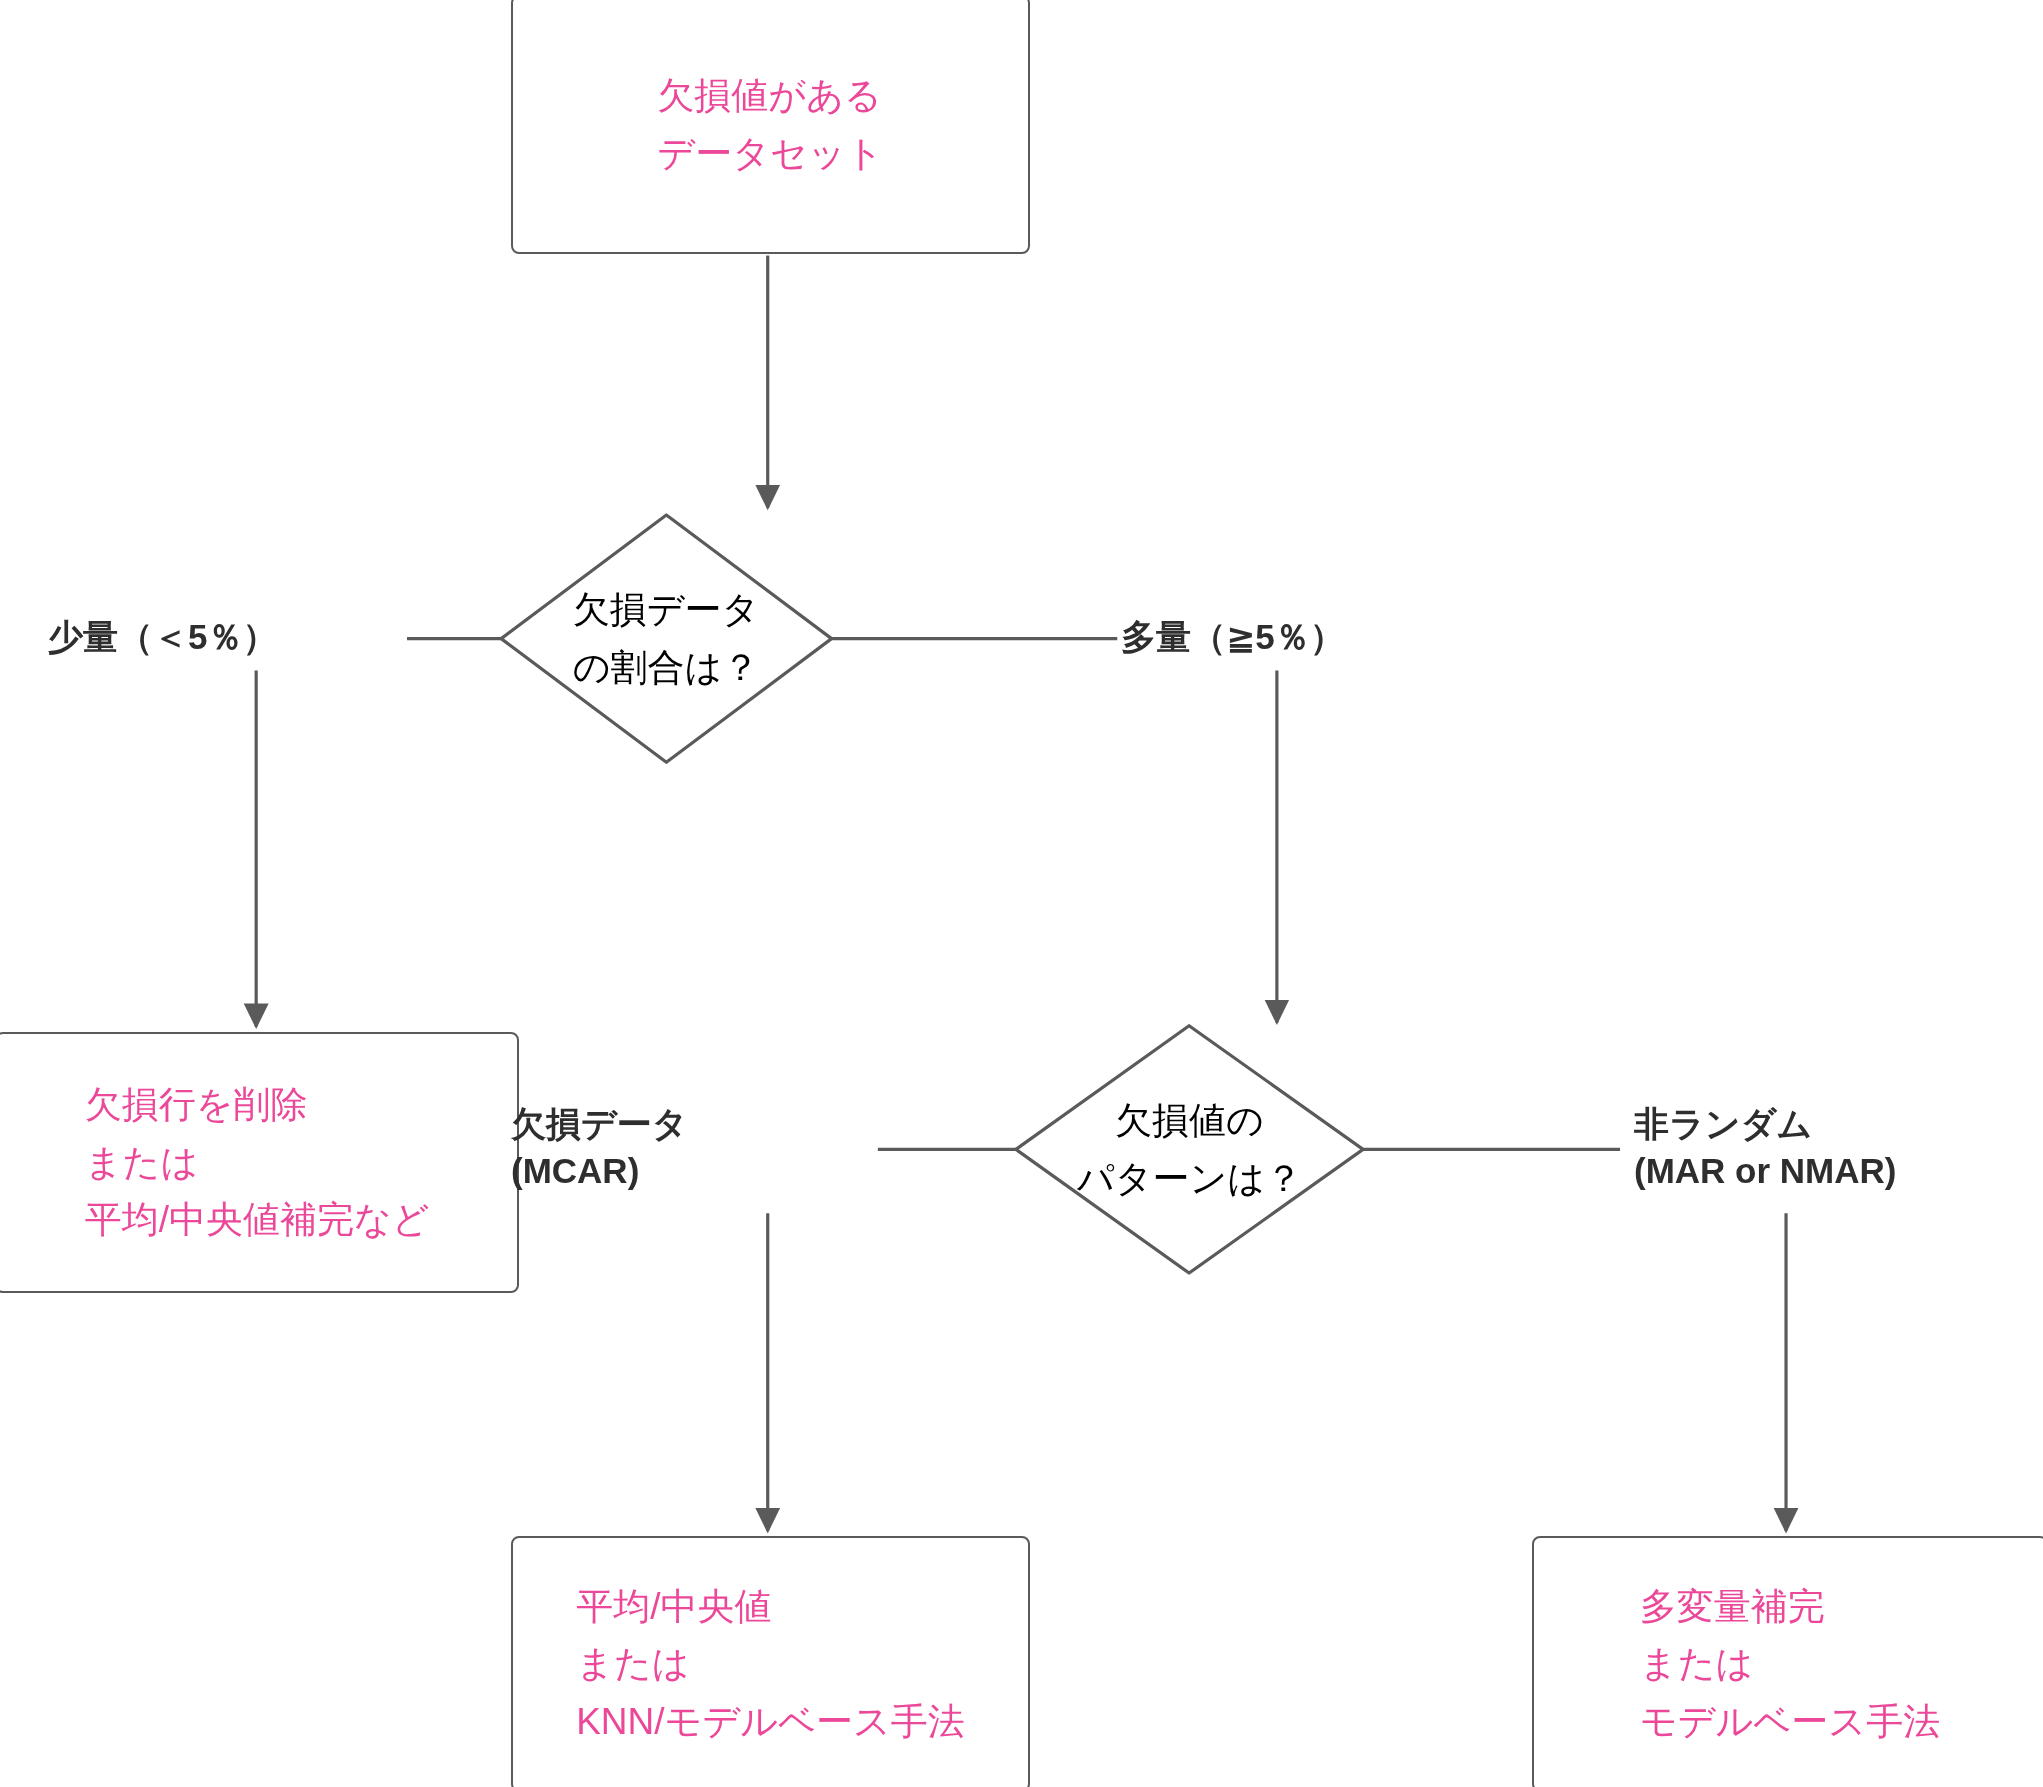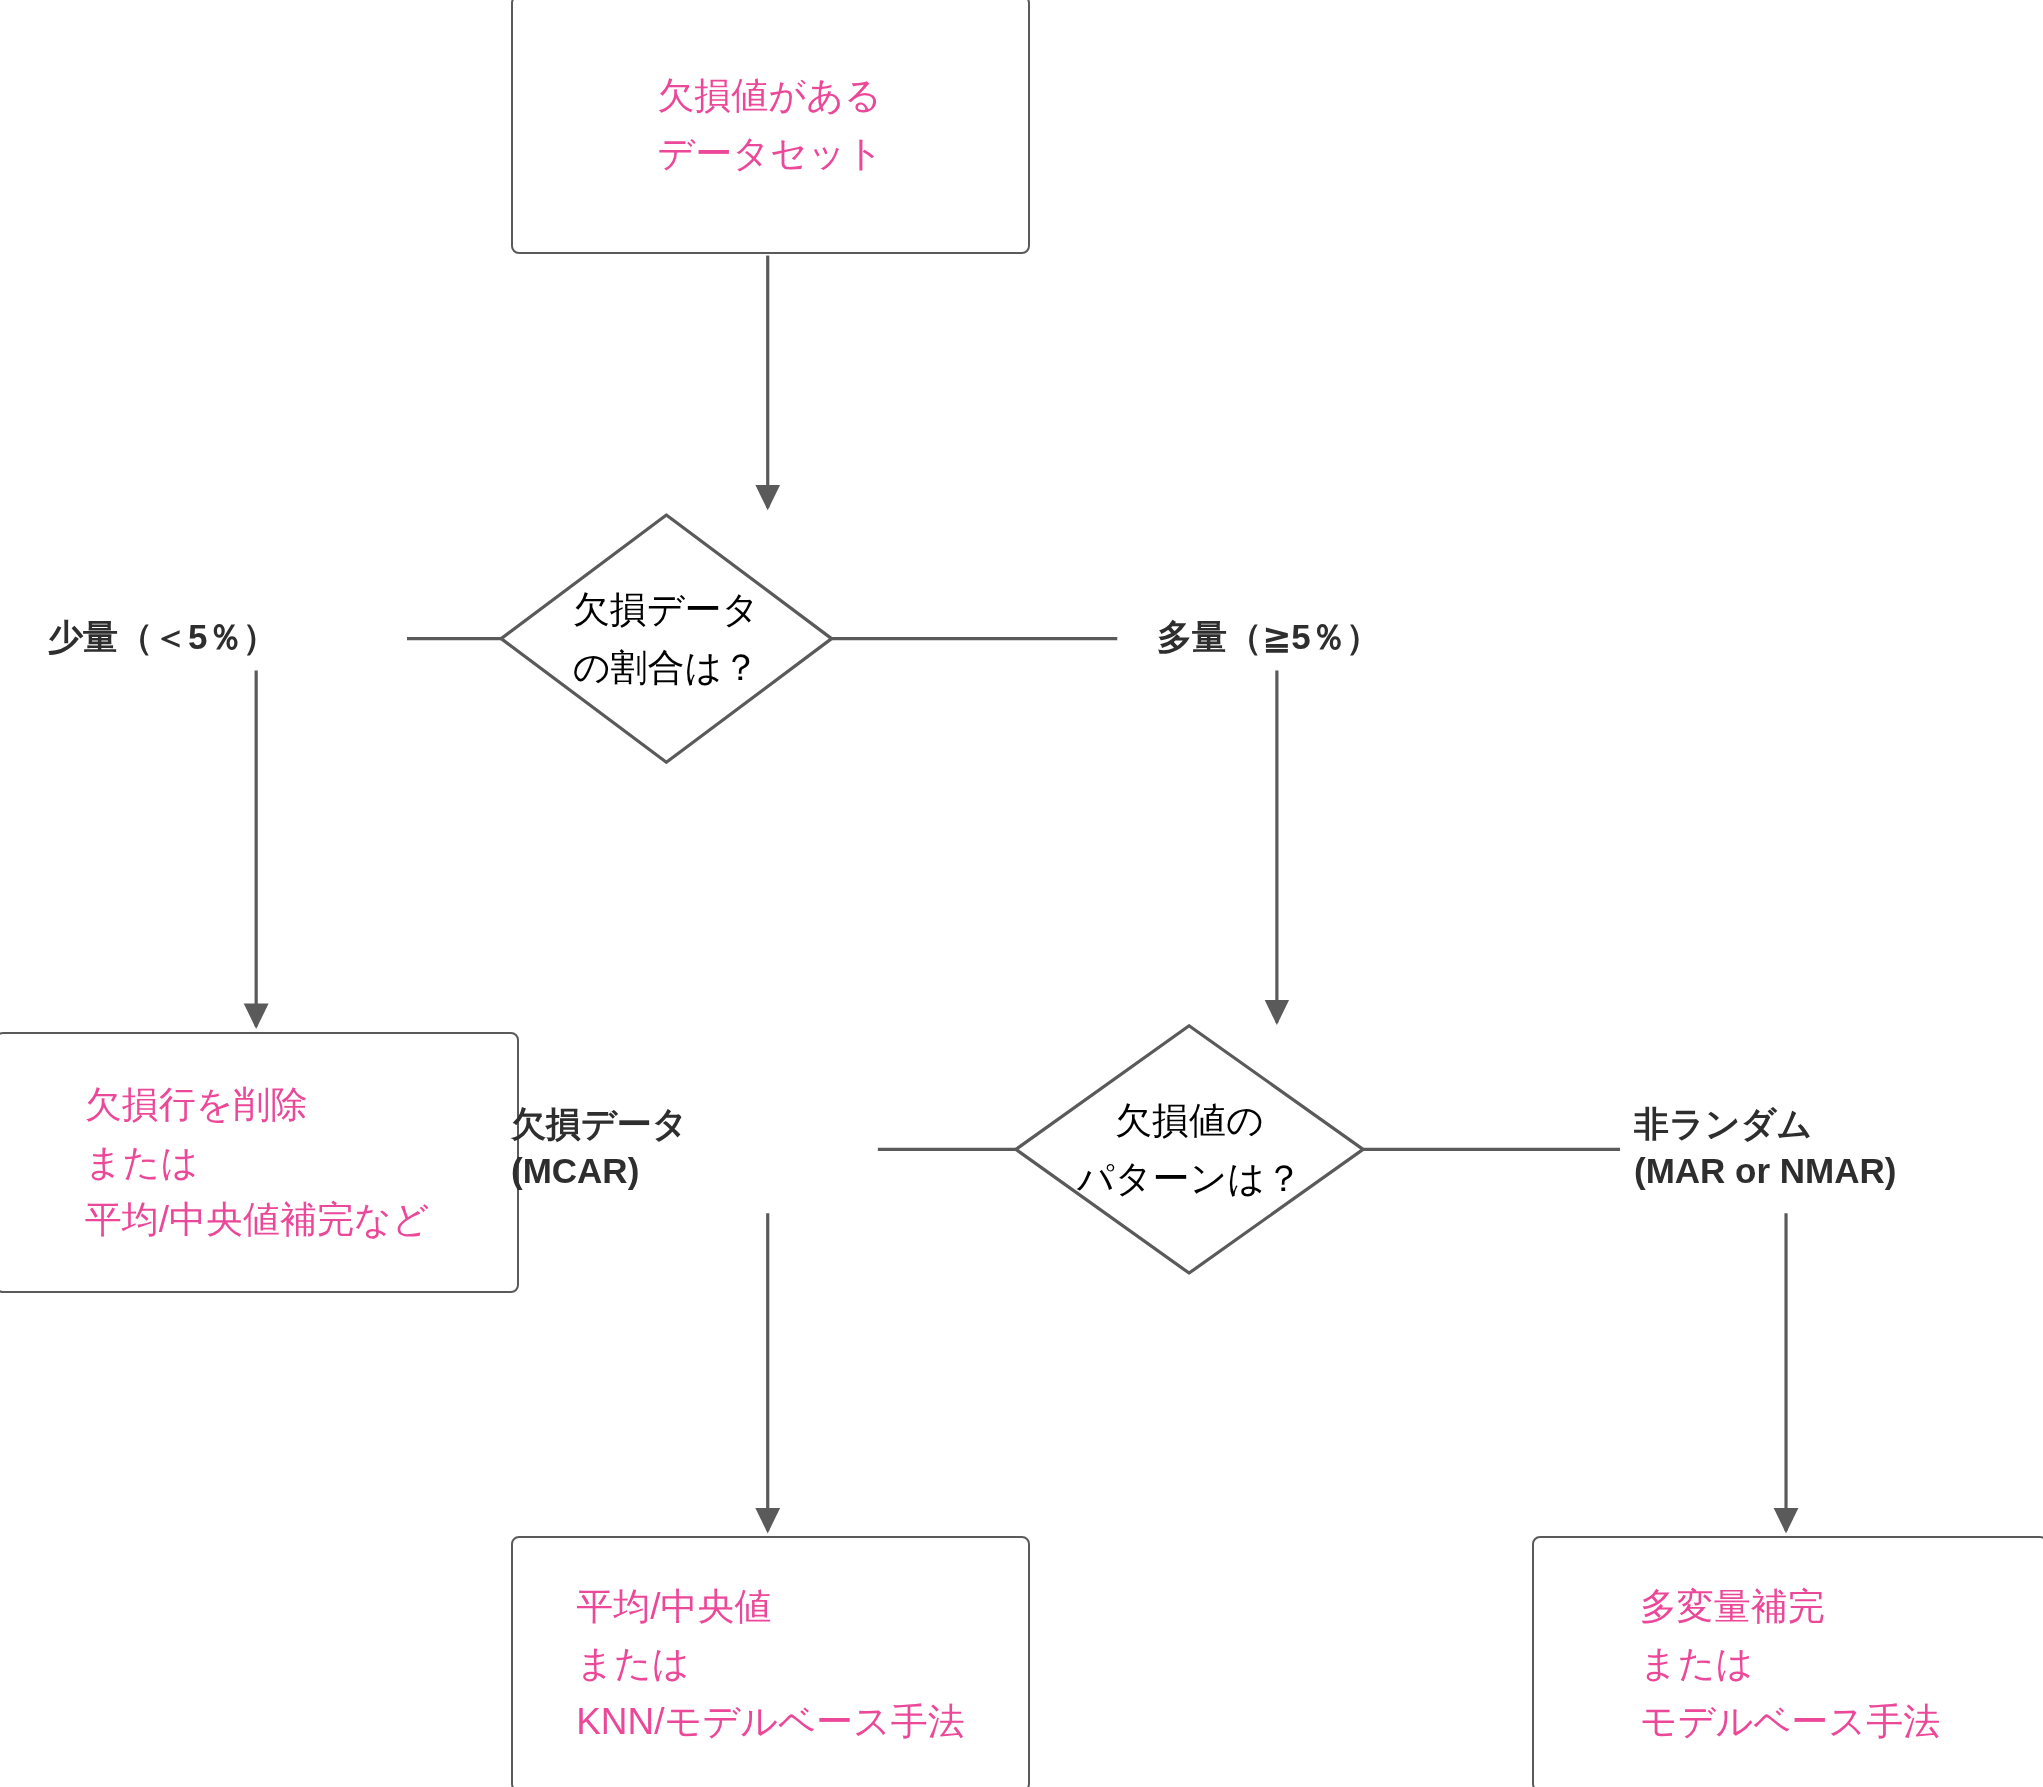--- a/index.html
+++ b/index.html
@@ -99,21 +99,21 @@
 パターンは？</div>
   </div>
 
   <div class="diamond" style="left:501px;top:515px;width:330px;height:247px;">
     <div class="dtext">欠損データ
 の割合は？</div>
   </div>
 
   <div class="edge-label right-align" style="left:48px;top:613px;width:359px;">少量（＜5％）</div>
 
-  <div class="edge-label left-align" style="left:1121px;top:613px;width:367px;margin-left:36px;">多量（≧5％）</div>
+  <div class="edge-label left-align" style="left:1121px;top:613px;width:367px;">多量（≧5％）</div>
 
   <div class="edge-label right-align" style="left:511px;top:1100px;width:367px;">欠損データ
 (MCAR)</div>
 
   <div class="edge-label left-align" style="left:1634px;top:1100px;width:415px;">非ランダム
 (MAR or NMAR)</div>
 
 </div>
 
 

